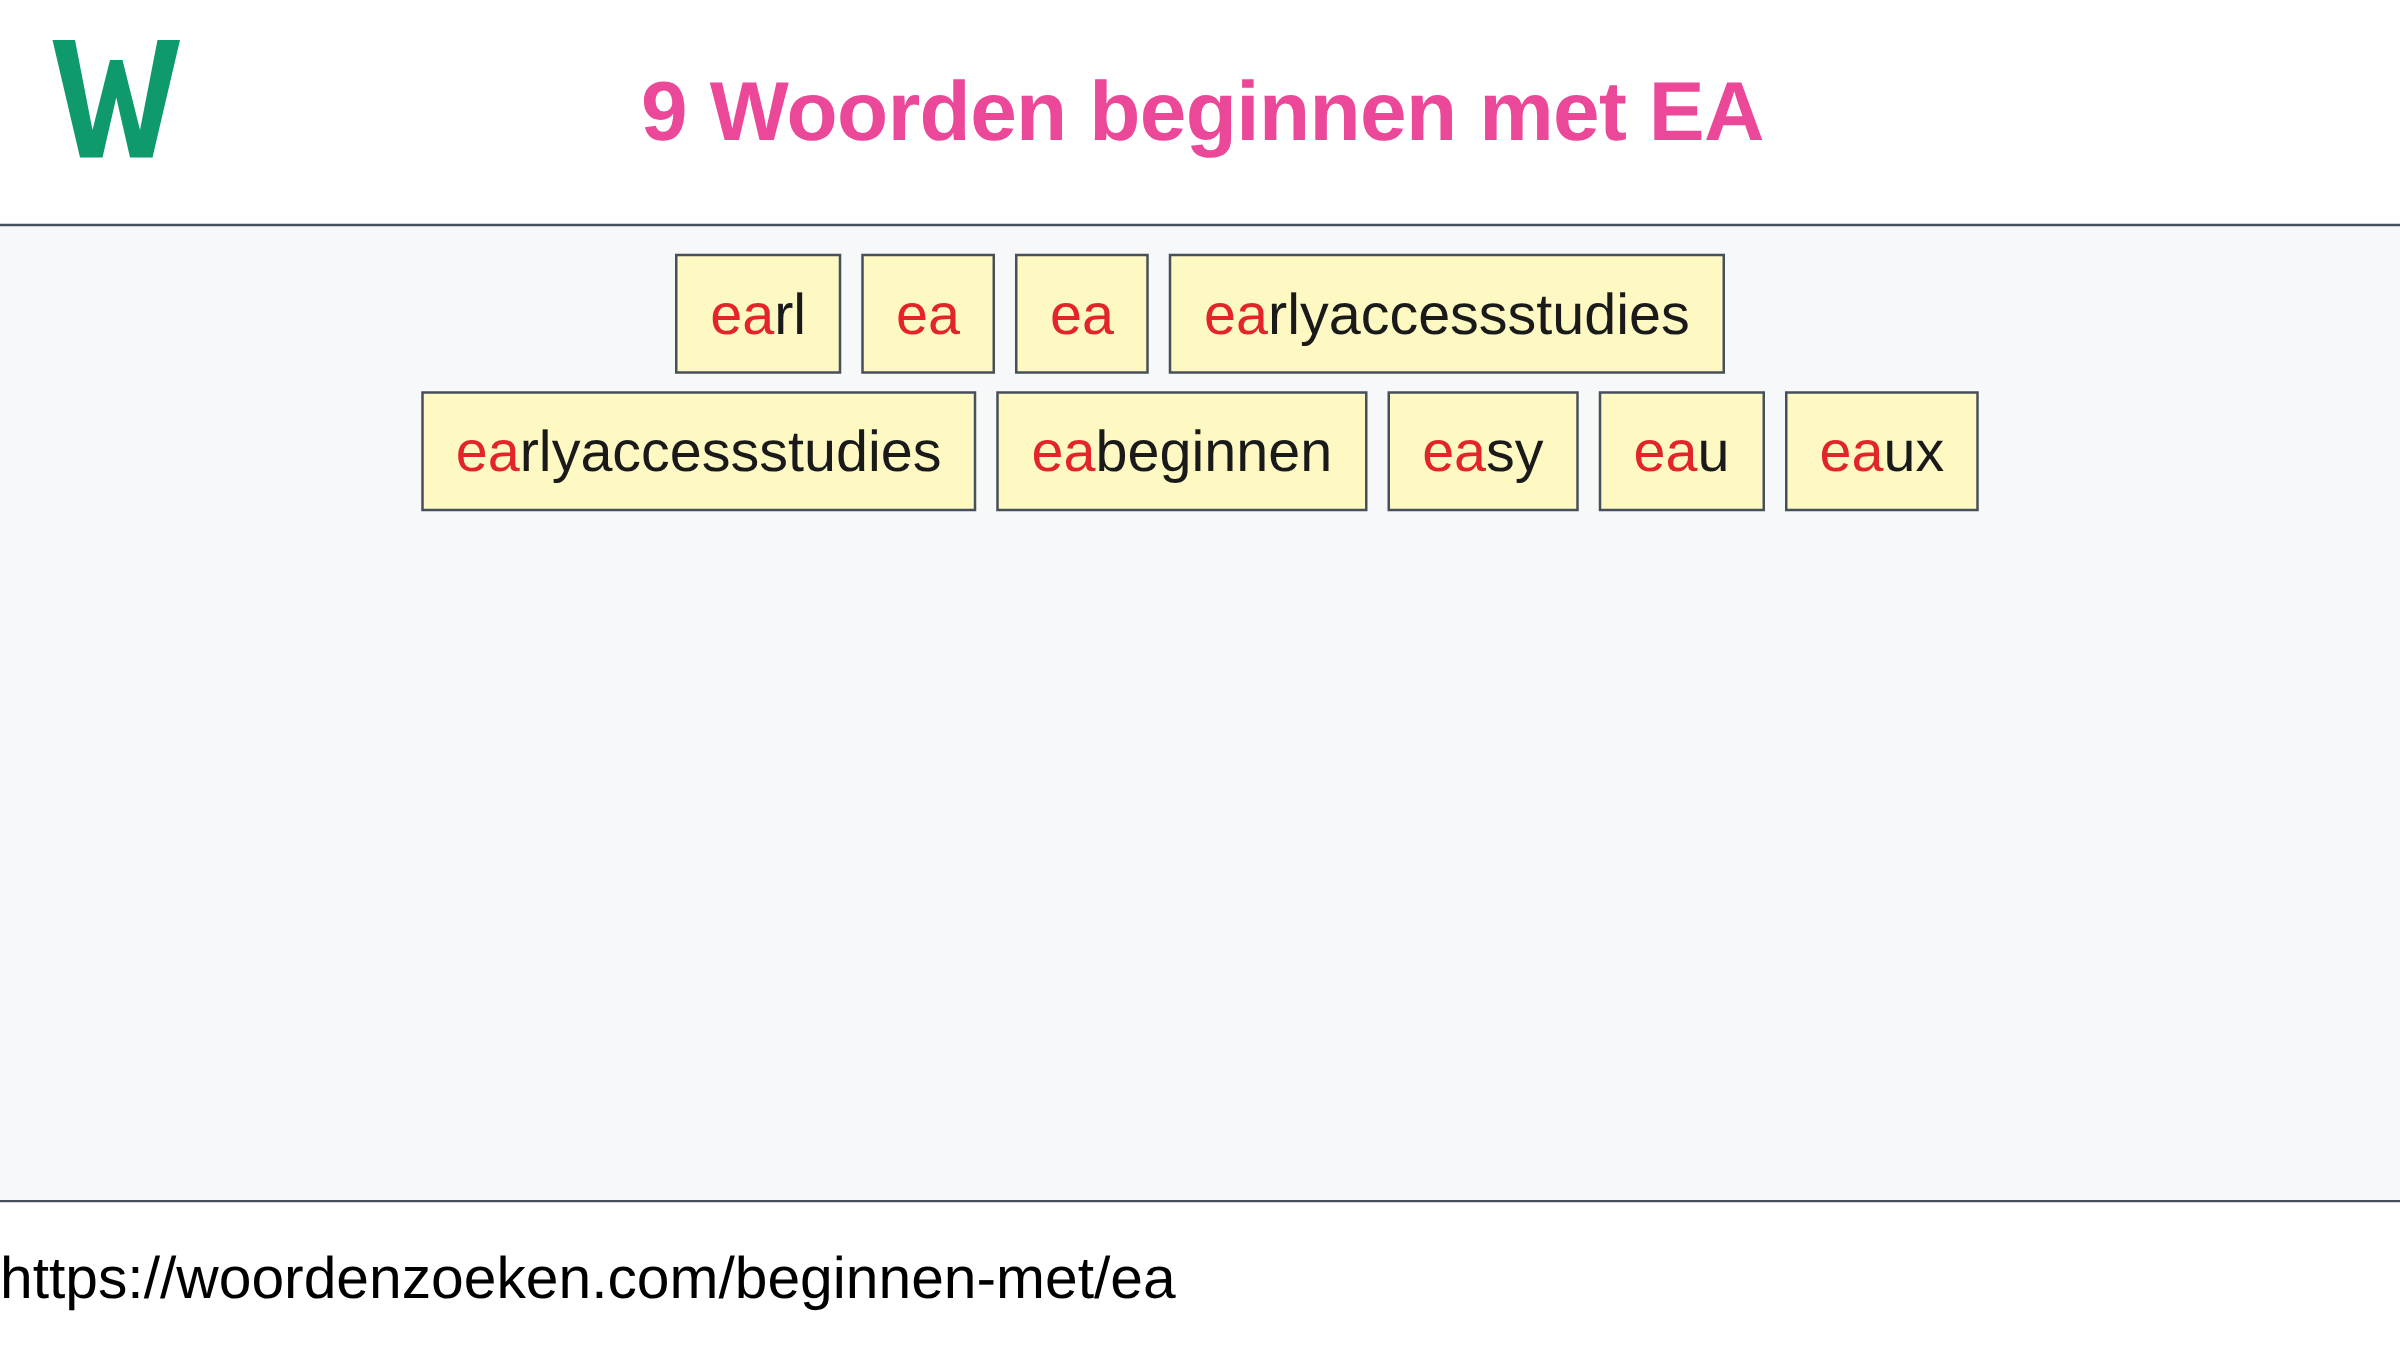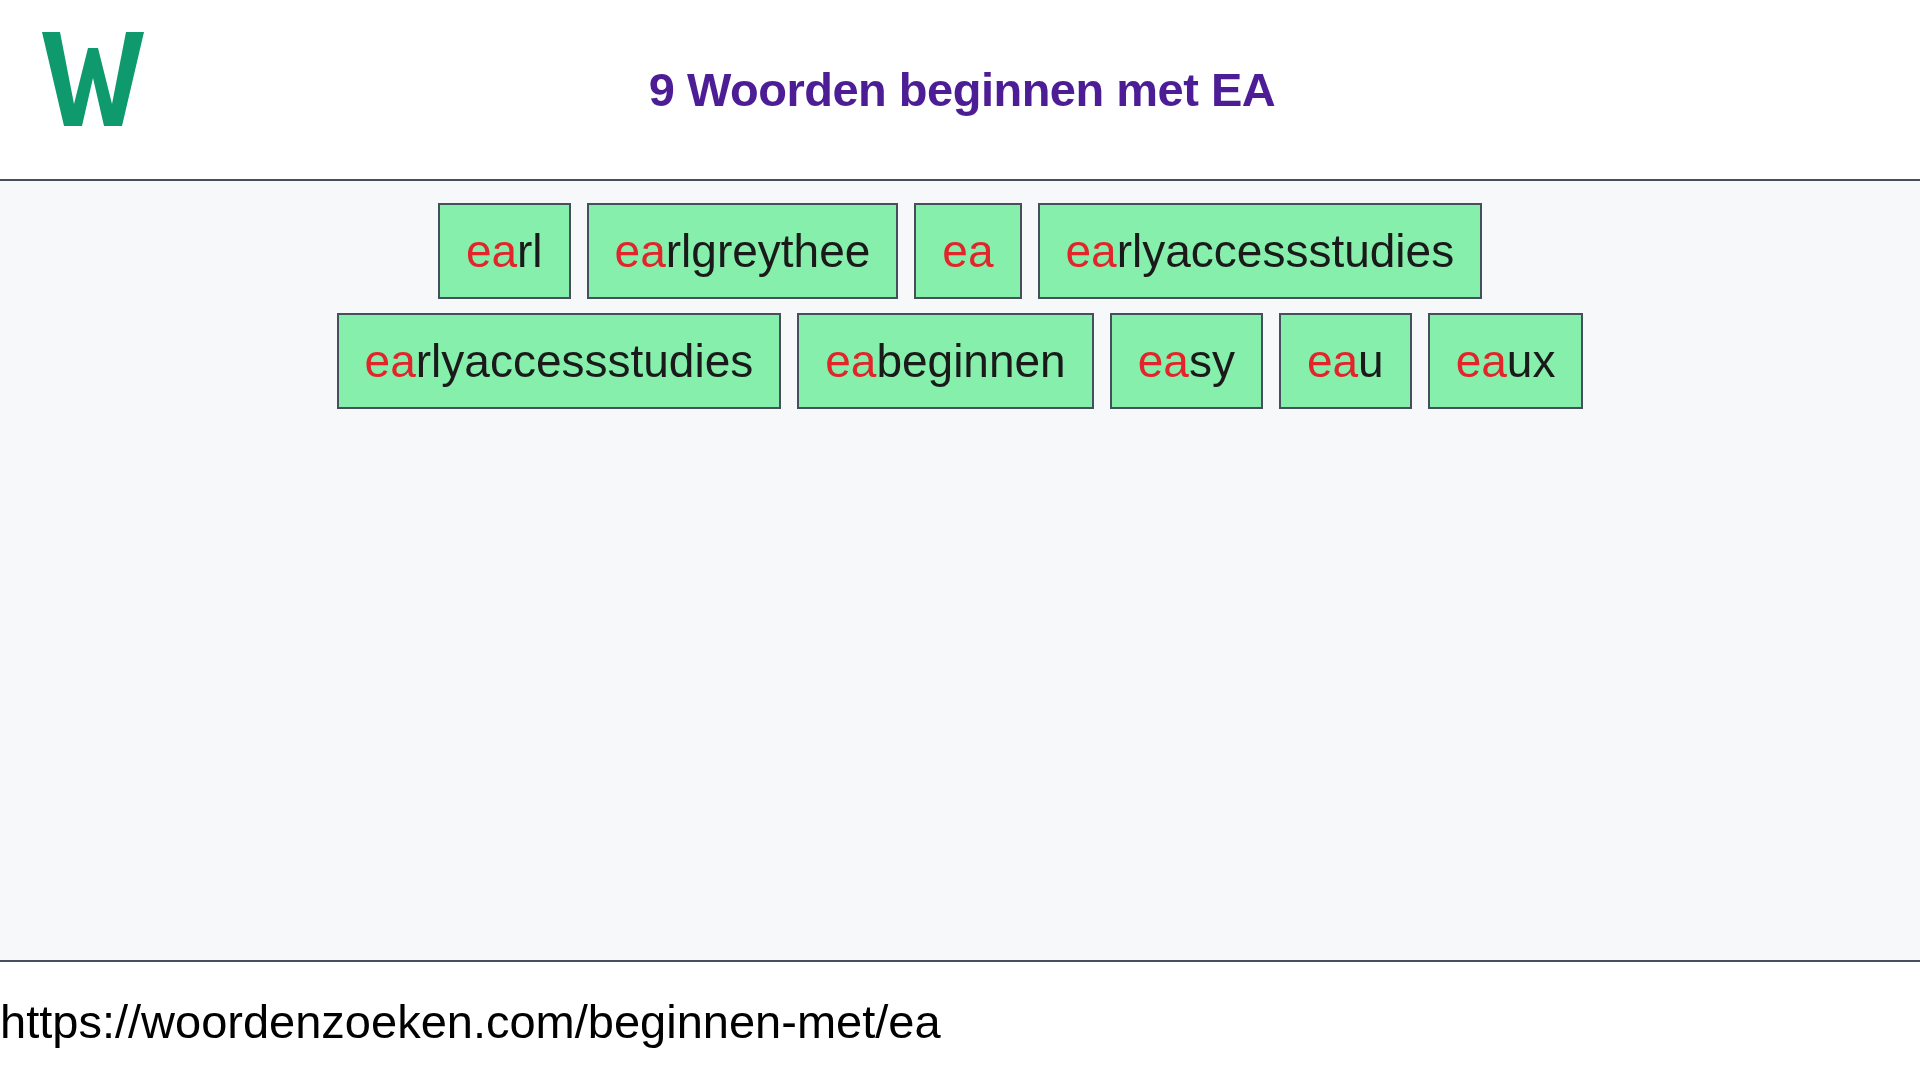--- a/index.html
+++ b/index.html
@@ -36,23 +36,23 @@
     width: 112px;
     height: 104px;
     display: flex;
     align-items: center;
     justify-content: center;
   }
   .logo svg { display: block; }
   .page-title {
     width: 100%;
     text-align: center;
-    font-size: 47px;
+    font-size: 67px;
     font-weight: bold;
-    color: #4c1d95;
+    color: #ec4899;
     letter-spacing: -0.5px;
     line-height: 1;
     padding-left: 4px;
     font-family: "Liberation Sans", sans-serif;
   }
 
   
   .word-area {
     flex: 1 1 auto;
     background: #f6f8fa;
@@ -65,21 +65,21 @@
   .word-row {
     display: flex;
     flex-wrap: nowrap;
     justify-content: center;
     align-items: flex-start;
     gap: 16px;
     margin-bottom: 14px;
     width: 100%;
   }
   .word-box {
-    background: #86efac;
+    background: #fef9c3;
     border: 2px solid #46505c;
     height: 96px;
     display: flex;
     align-items: center;
     justify-content: center;
     padding: 0 26px;
     font-size: 46px;
     line-height: 1;
     color: #1a1a1a;
     white-space: nowrap;
@@ -119,21 +119,20 @@
 
   <div class="word-area">
 
     <div class="word-row">
       <div class="word-box">
         <span class="prefix">ea</span>
           <span class="rest">rl</span>
       </div>
       <div class="word-box">
         <span class="prefix">ea</span>
-          <span class="rest">rlgreythee</span>
       </div>
       <div class="word-box">
         <span class="prefix">ea</span>
       </div>
       <div class="word-box">
         <span class="prefix">ea</span>
           <span class="rest">rlyaccessstudies</span>
       </div>
     </div>
 

